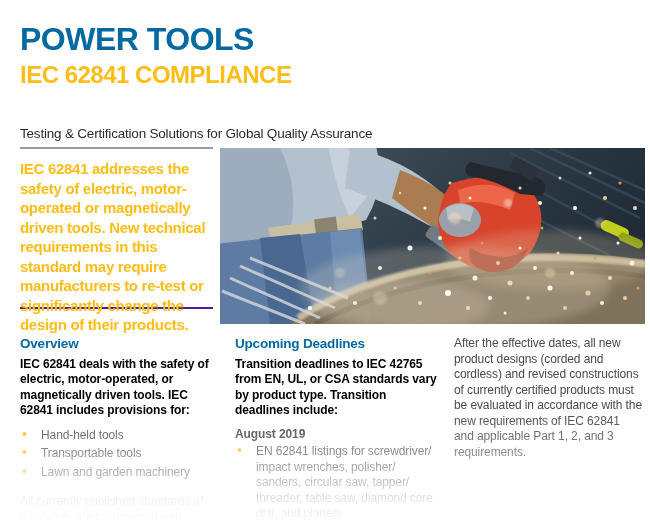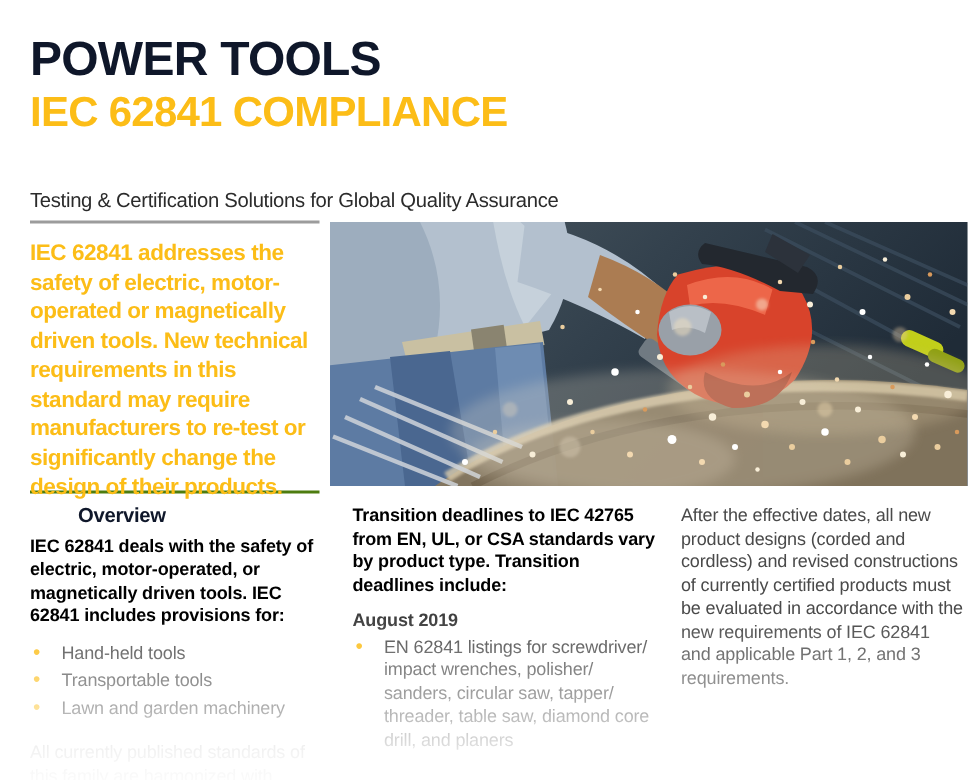--- a/index.html
+++ b/index.html
@@ -4,27 +4,27 @@
 <style>
   * { margin:0; padding:0; box-sizing:border-box; }
   html,body { width:650px; height:520px; }
   body {
     position:relative; width:650px; height:520px; overflow:hidden;
     background:#ffffff;
     font-family:"Liberation Sans", sans-serif;
     color:#474747;
   }
   .title-block { position:absolute; left:20px; top:22px; line-height:35px; letter-spacing:-0.5px; }
-  .title-1 { font-size:32px; font-weight:800; color:#0f172a; }
-  .title-2 { font-size:28px; font-weight:800; color:#fcbd17; }
+  .title-1 { font-size:32px; font-weight:800; color:#0369a1; }
+  .title-2 { font-size:24px; font-weight:800; color:#fcbd17; }
   .subtitle { position:absolute; left:20px; top:126px; font-size:13.5px; letter-spacing:-0.2px; color:#2b2b2b; }
 
   .intro-panel {
-    position:absolute; left:20px; top:147px; width:193px; height:182px;
-    border-top:2px solid #9c9c9c; border-bottom:2px solid #4d7c0f;
+    position:absolute; left:20px; top:147px; width:193px; height:162px;
+    border-top:2px solid #9c9c9c; border-bottom:2px solid #4c1d95;
     padding-top:10px;
   }
   .intro-text {
     font-size:15px; font-weight:bold; color:#fcbd17;
     line-height:19.5px; letter-spacing:-0.3px;
   }
 
   .photo {
     position:absolute; left:220px; top:148px; width:425px; height:176px;
     overflow:hidden; background:#32404a;
@@ -32,21 +32,21 @@
   .photo svg { display:block; }
 
   .columns {
     position:absolute; left:20px; top:336px; width:622px;
     display:flex; gap:17px;
   }
   .col { font-size:12px; line-height:15.5px; letter-spacing:-0.1px; }
   .col-1 { width:198px; }
   .col-2 { width:202px; }
   .col-3 { width:188px; }
-  .col h3 { font-size:13.5px; font-weight:bold; color:#0f172a; margin-bottom:5px; letter-spacing:-0.2px;margin-left:32px; }
+  .col h3 { font-size:13.5px; font-weight:bold; color:#0369a1; margin-bottom:5px; letter-spacing:-0.2px; }
   .col .body { color:#000000; font-weight:bold; }
   .col .body.normal { font-weight:normal; color:#4a4a4a; }
   ul.bullets { list-style:none; margin-top:9px; }
   ul.bullets li { position:relative; padding-left:21px; margin-bottom:3px; color:#4a4a4a; }
   ul.bullets li::before {
     content:"•"; position:absolute; left:2px; top:-1px;
     color:#fcbd17; font-size:14px;
   }
   .faded-para { margin-top:14px; color:#a9a9a9; }
   .date-head { font-weight:bold; color:#3f3f3f; margin-top:8px; }
@@ -213,20 +213,21 @@
     <div class="body">IEC 62841 deals with the safety of electric, motor-operated, or magnetically driven tools. IEC 62841 includes provisions for:</div>
     <ul class="bullets">
       <li>Hand-held tools</li>
       <li>Transportable tools</li>
       <li>Lawn and garden machinery</li>
     </ul>
     <div class="faded-para">All currently published standards of this family are harmonized with European Norm EN 62841, UL 62841, and CAN/CSA C22.2 No. 62841, with regional differences. The IEC 62841 family of standards will also replace previous IEC</div>
   </div>
 
   <div class="col col-2">
+    <h3>Upcoming Deadlines</h3>
     <div class="body">Transition deadlines to IEC 42765 from EN, UL, or CSA standards vary by product type. Transition deadlines include:</div>
 
     <div class="date-head">August 2019</div>
     <ul class="bullets" style="margin-top:2px;">
       <li>EN 62841 listings for screwdriver/ impact wrenches, polisher/ sanders, circular saw, tapper/ threader, table saw, diamond core drill, and planers</li>
     </ul>
 
   </div>
 
   <div class="col col-3">

